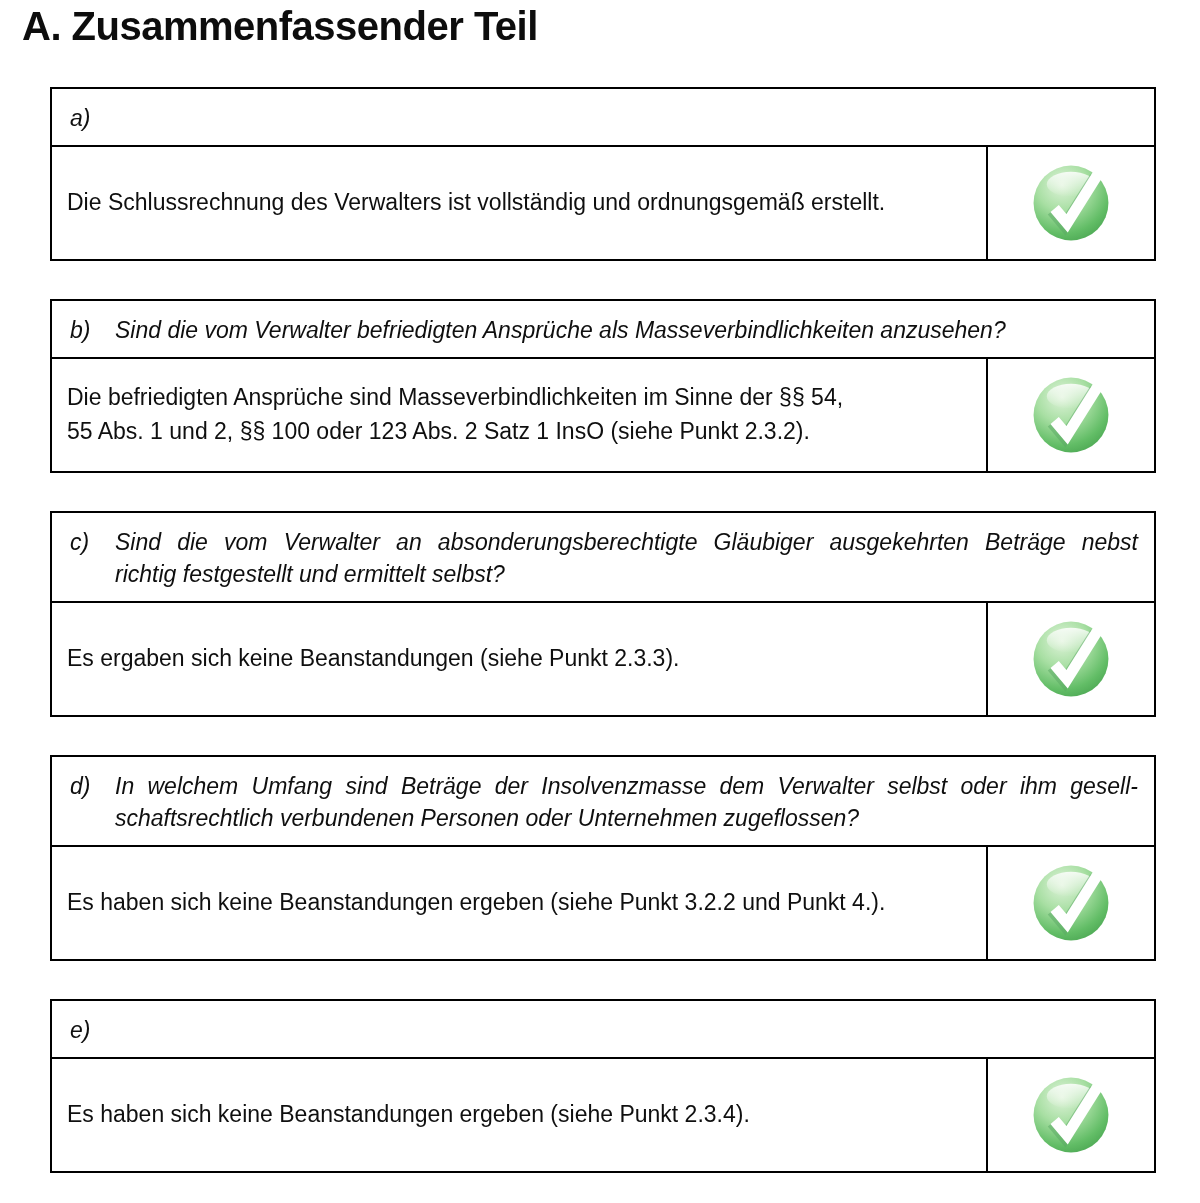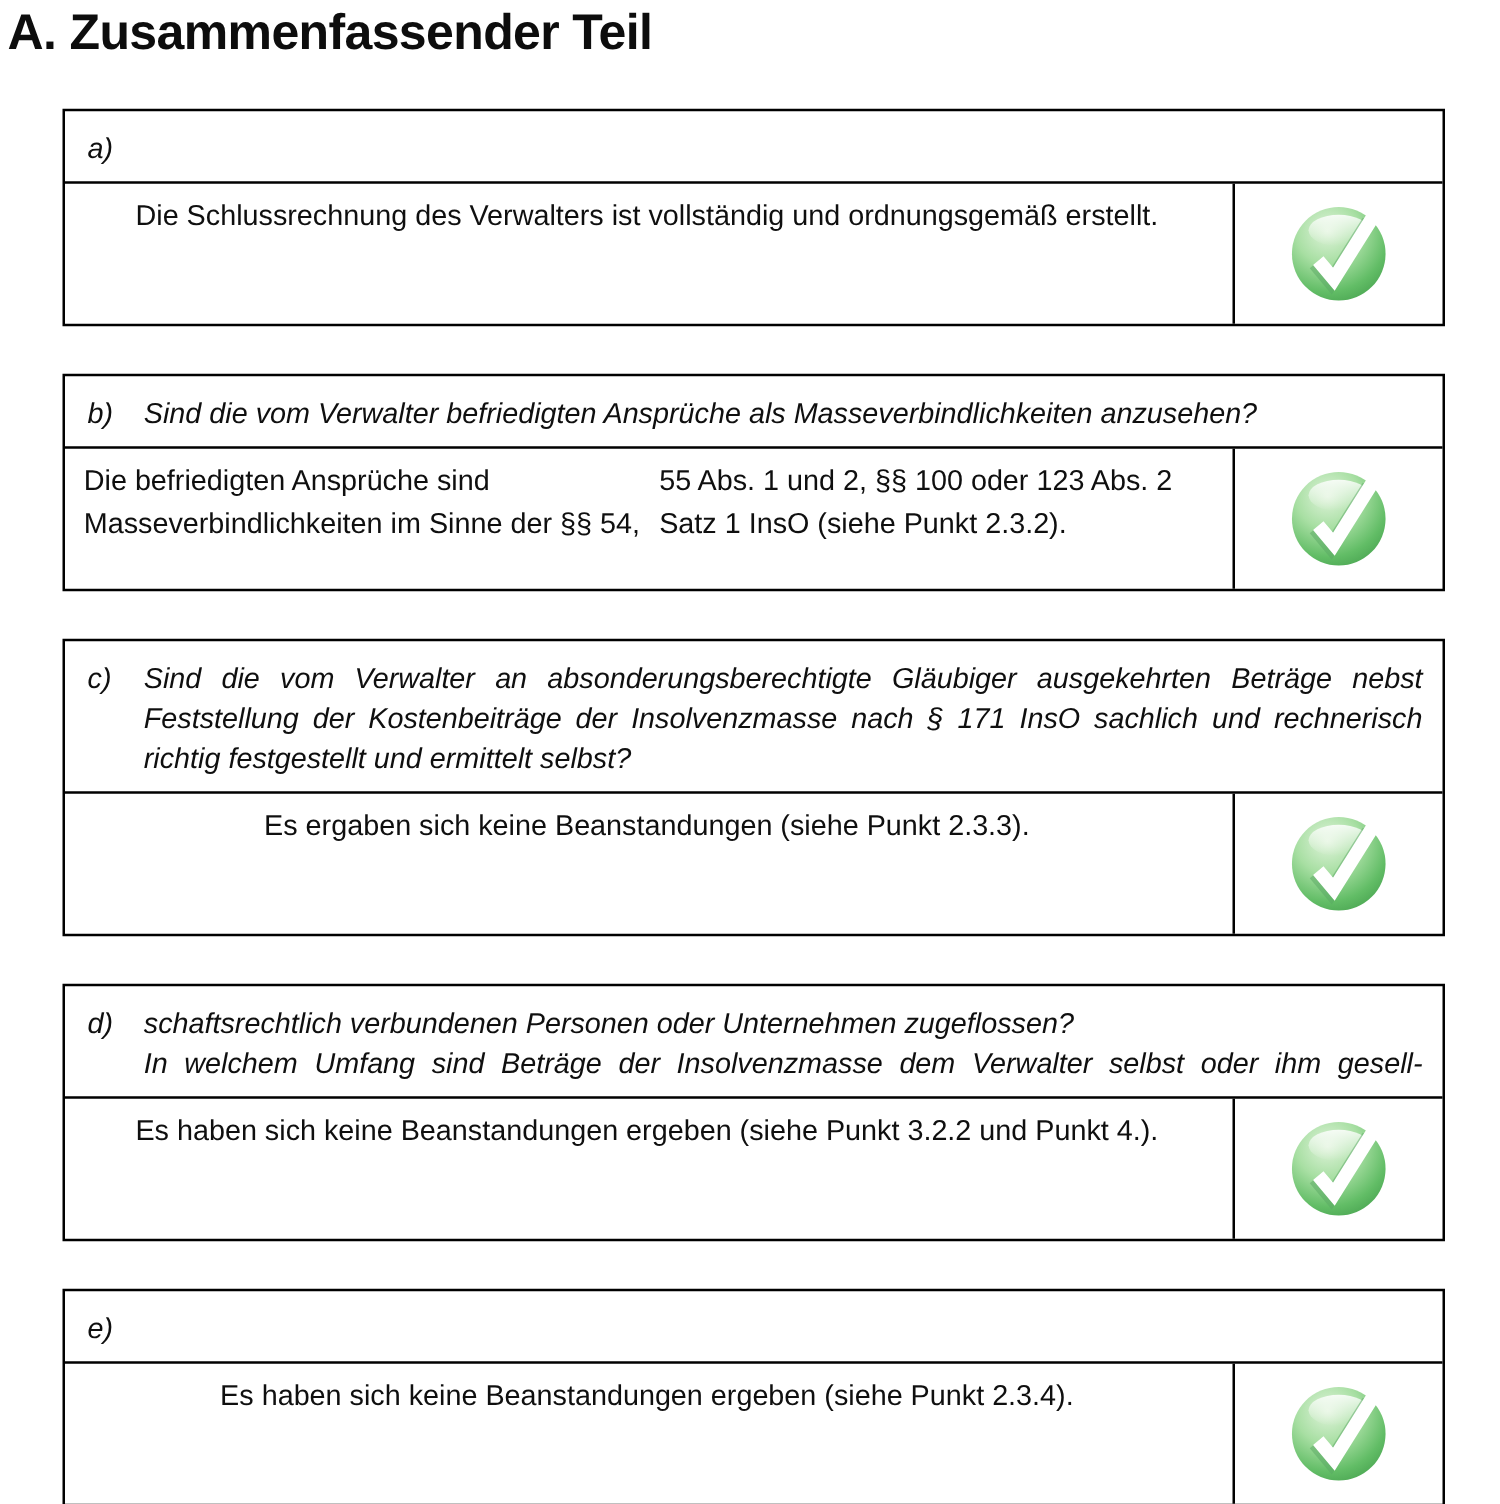--- a/index.html
+++ b/index.html
@@ -7,21 +7,21 @@
     width: 1200px;
     background: #ffffff;
     color: #111111;
     font-family: "Liberation Sans", "DejaVu Sans", sans-serif;
   }
   body { min-height: 1203px; overflow: hidden; }
 
   .page { padding-top: 4px; }
 
   .page-title {
-    margin-left: 6px;
+    margin-left: 22px;
     font-size: 40px;
     font-weight: 700;
     letter-spacing: -0.5px;
     color: #0d0d0d;
   }
 
   .content {
     margin: 38px 45px 0 50px; 
     width: 1106px;
   }
@@ -52,21 +52,21 @@
   
   .a-row {
     display: flex;
     align-items: stretch;
     min-height: 112px;
   }
   .a-text {
     flex: 1;
     min-width: 0;
     display: flex;
-    flex-direction: row;
+    flex-direction: column;
     justify-content: center;
     padding: 8px 18px 10px 15px;
     font-size: 23px;
     line-height: 34px;
     color: #0f0f0f;
   }
   .status-cell {
     flex: none;
     width: 168px;
     border-left: 2px solid #000000;
@@ -142,21 +142,20 @@
           </svg>
         </div>
       </div>
     </section>
 
     <section class="qa-block">
       <div class="q-row">
         <span class="q-label">c)</span>
         <div class="q-text">
           <div class="q-line just">Sind die vom Verwalter an absonderungsberechtigte Gläubiger ausgekehrten Beträge nebst</div>
-          <div class="q-line just">Feststellung der Kostenbeiträge der Insolvenzmasse nach § 171 InsO sachlich und rechnerisch</div>
           <div class="q-line">richtig festgestellt und ermittelt selbst?</div>
         </div>
       </div>
       <div class="a-row">
         <div class="a-text">
           <div>Es ergaben sich keine Beanstandungen (siehe Punkt 2.3.3).</div>
         </div>
         <div class="status-cell">
           <svg class="check-icon" viewBox="0 0 100 100">
             <circle cx="50" cy="50" r="48" fill="url(#ballGrad)"></circle>
@@ -165,22 +164,22 @@
             <path d="M29 57 L45 76 L84 14" fill="none" stroke="#ffffff" stroke-width="14"></path>
           </svg>
         </div>
       </div>
     </section>
 
     <section class="qa-block">
       <div class="q-row">
         <span class="q-label">d)</span>
         <div class="q-text">
+          <div class="q-line just">In welchem Umfang sind Beträge der Insolvenzmasse dem Verwalter selbst oder ihm gesell-</div>
           <div class="q-line">schaftsrechtlich verbundenen Personen oder Unternehmen zugeflossen?</div>
-          <div class="q-line just">In welchem Umfang sind Beträge der Insolvenzmasse dem Verwalter selbst oder ihm gesell-</div>
         </div>
       </div>
       <div class="a-row">
         <div class="a-text">
           <div>Es haben sich keine Beanstandungen ergeben (siehe Punkt 3.2.2 und Punkt 4.).</div>
         </div>
         <div class="status-cell">
           <svg class="check-icon" viewBox="0 0 100 100">
             <circle cx="50" cy="50" r="48" fill="url(#ballGrad)"></circle>
             <ellipse cx="50" cy="26" rx="31" ry="16" fill="url(#glossGrad)"></ellipse>

